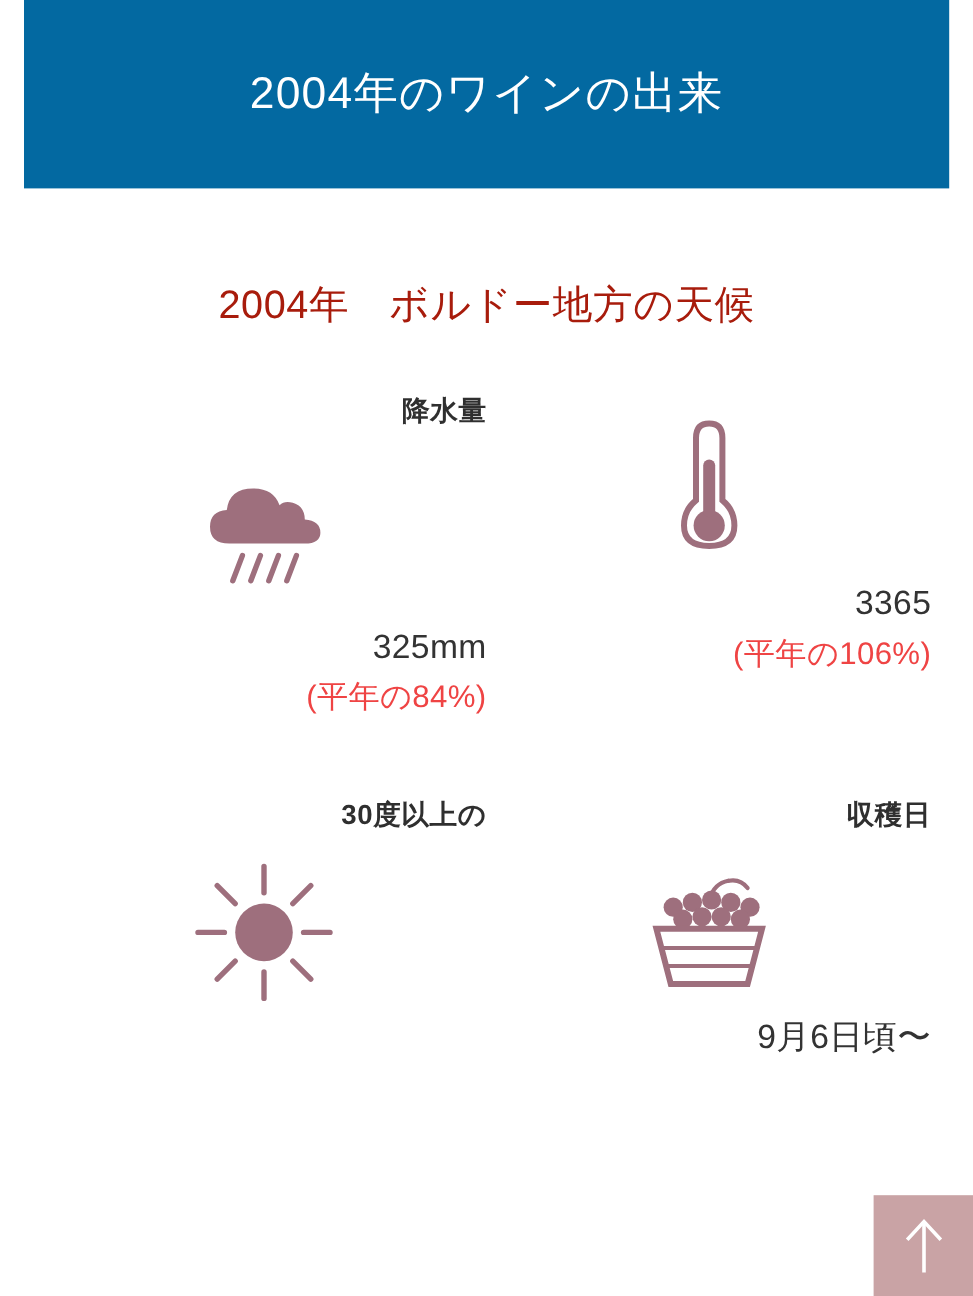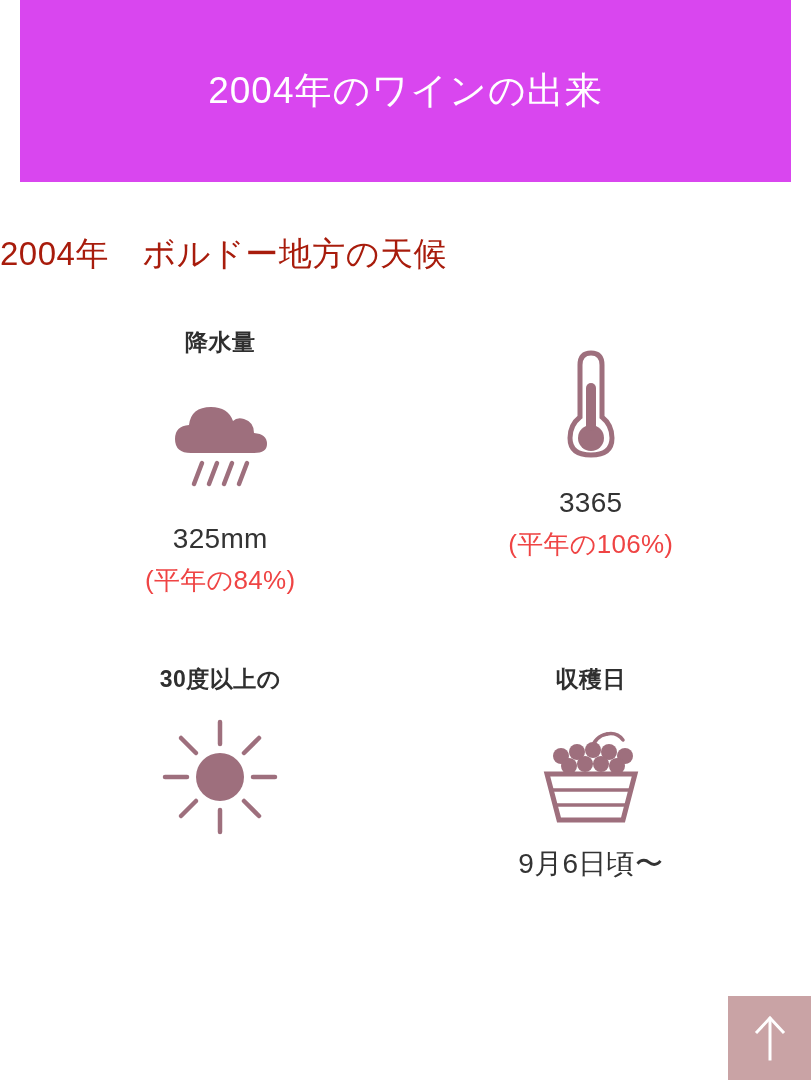--- a/index.html
+++ b/index.html
@@ -21,60 +21,60 @@
     height: 1080px;
     background: #ffffff;
   }
 
   
   .header-band {
     position: absolute;
     left: 20px;
     top: 0;
     width: 771px;
-    height: 182px;
-    background: #d946ef;
+    height: 157px;
+    background: #0369a1;
     display: flex;
     align-items: center;
     justify-content: center;
   }
   .header-title {
     color: #ffffff;
     font-size: 37px;
     font-weight: 400;
     letter-spacing: 1px;
     line-height: 1.3;
     text-align: center;
   }
 
   
   .section-heading {
     position: absolute;
     left: 0;
     top: 232px;
     width: 811px;
-    text-align: left;
+    text-align: center;
     color: #a81c0c;
     font-size: 33px;
     font-weight: 400;
     letter-spacing: 0.5px;
   }
 
   
   .metrics {
     position: absolute;
     left: 35px;
     top: 325px;
     width: 741px;
     display: grid;
     grid-template-columns: 1fr 1fr;
     grid-row-gap: 62px;
   }
   .metric {
-    text-align: center;
+    text-align: right;
   }
   .metric-label {
     font-size: 23px;
     font-weight: 700;
     color: #2f2f2f;
     line-height: 1.55;
     letter-spacing: 0.5px;
   }
   .metric-icon {
     height: 150px;

